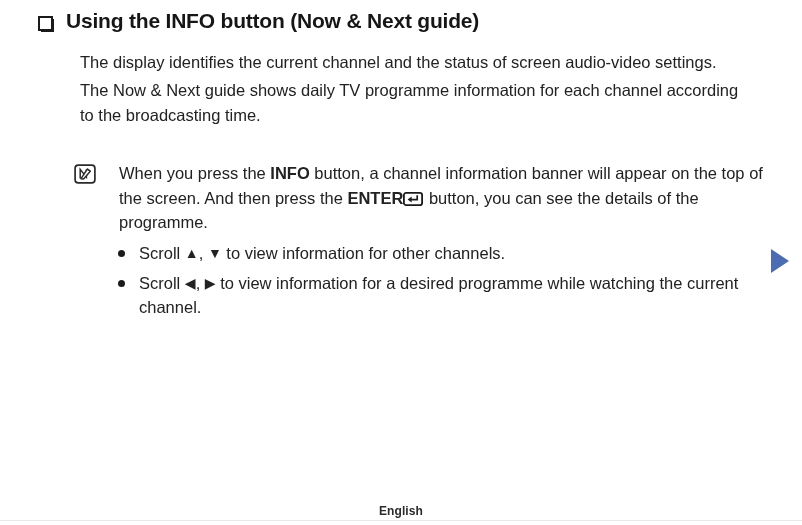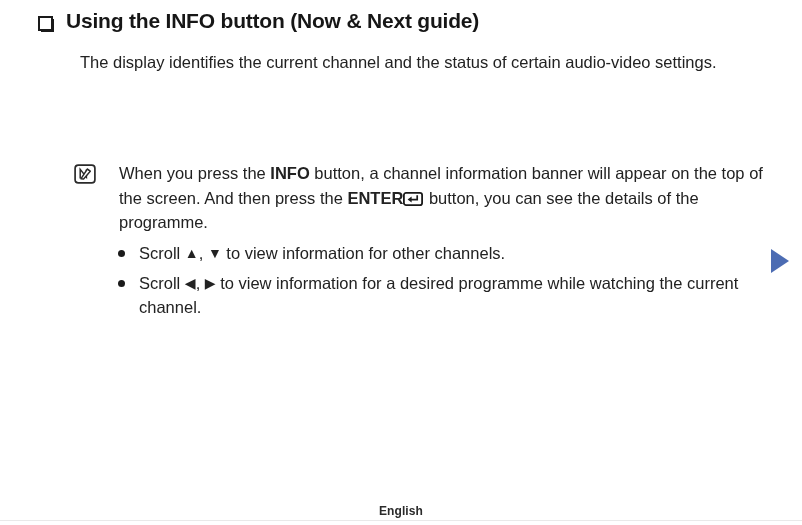--- a/index.html
+++ b/index.html
@@ -187,21 +187,22 @@
 
   <div class="heading-row">
     <div class="heading-marker">
       <div class="sq-shadow"></div>
       <div class="sq-main"></div>
     </div>
     <div class="heading-title">Using the INFO button (Now &amp; Next guide)</div>
   </div>
 
   <div class="body-block">
-    <p class="para">The display identifies the current channel and the status of certain audio-video settings.</p>
+    <p class="para">The display identifies the current channel and the status of screen audio-video settings.</p>
+    <p class="para">The Now &amp; Next guide shows daily TV programme information for each channel according to the broadcasting time.</p>
   </div>
 
   <div class="note-block">
     <span class="note-icon">
       <svg width="22" height="20" viewBox="0 0 22 20" aria-hidden="true">
         <rect x="1.1" y="1.1" width="19.8" height="17.8" rx="3.2" ry="3.2" fill="#ffffff" stroke="#2a2a2a" stroke-width="1.7"></rect>
         <path d="M6.2 14.6 L6.2 5.4 L12.4 13.2 L12.4 5.4" fill="none" stroke="#2a2a2a" stroke-width="1.5" stroke-linejoin="miter"></path>
         <path d="M13.4 5.0 L16.3 7.2 L9.6 15.0 L6.9 14.9 Z" fill="#ffffff" stroke="#2a2a2a" stroke-width="1.4" stroke-linejoin="round"></path>
         <path d="M13.4 5.0 L16.3 7.2" stroke="#2a2a2a" stroke-width="1.2"></path>
       </svg>

